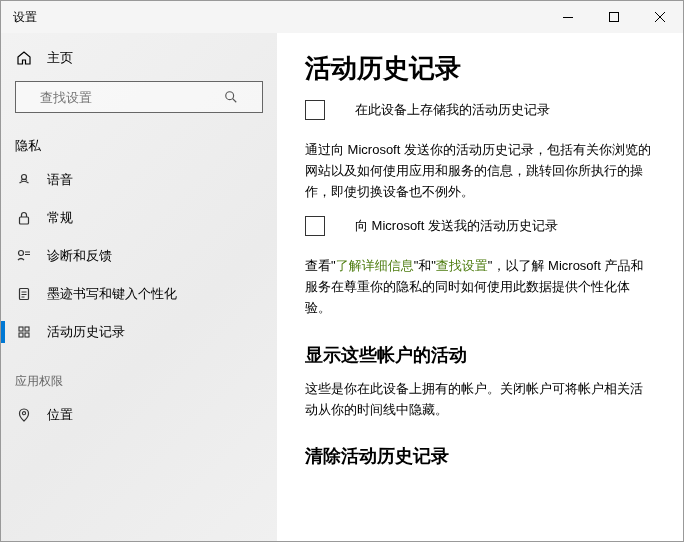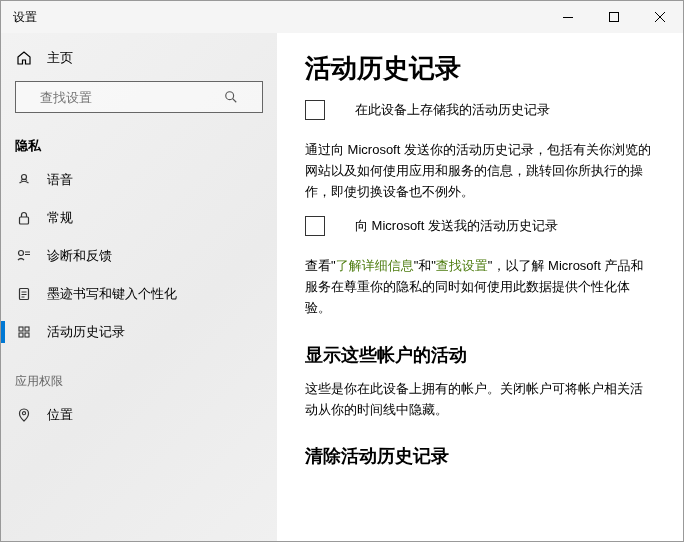--- a/index.html
+++ b/index.html
@@ -51,21 +51,21 @@
       background: rgba(255,255,255,0.5);
       padding: 0 24px;
     }
     .search-input {
       flex: 1; border: none; background: transparent;
       font-size: 13px; color: #555; outline: none;
       font-family: inherit;
     }
     .section-head {
       padding: 14px 14px 6px 14px;
-      font-size: 13px; font-weight: 700; color: #000;
+      font-size: 13px; font-weight: 400; color: #000;
     }
     .section-sub {
       padding: 22px 14px 6px 14px;
       font-size: 12px; color: #666;
     }
     .sb-active { position: relative; }
     .sb-active::before {
       content: ""; position: absolute; left: 0; top: 8px; bottom: 8px;
       width: 4px; background: #0078d4;
     }

